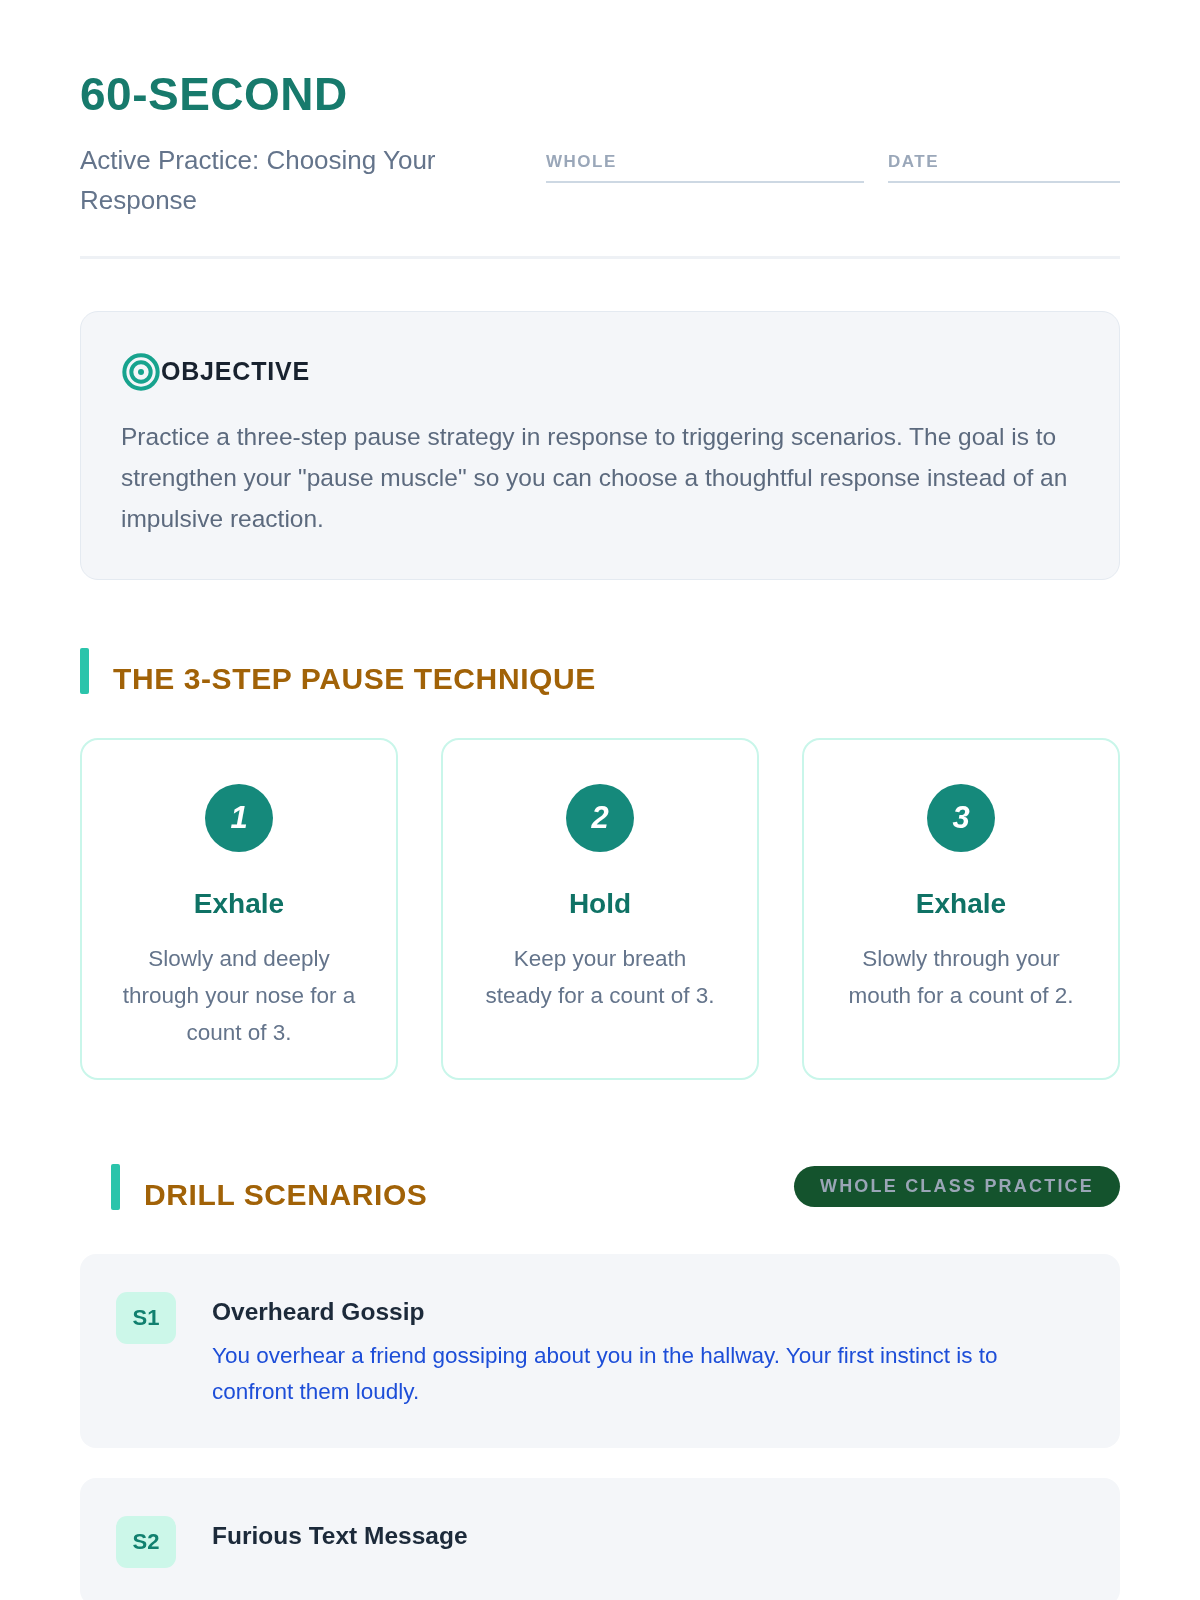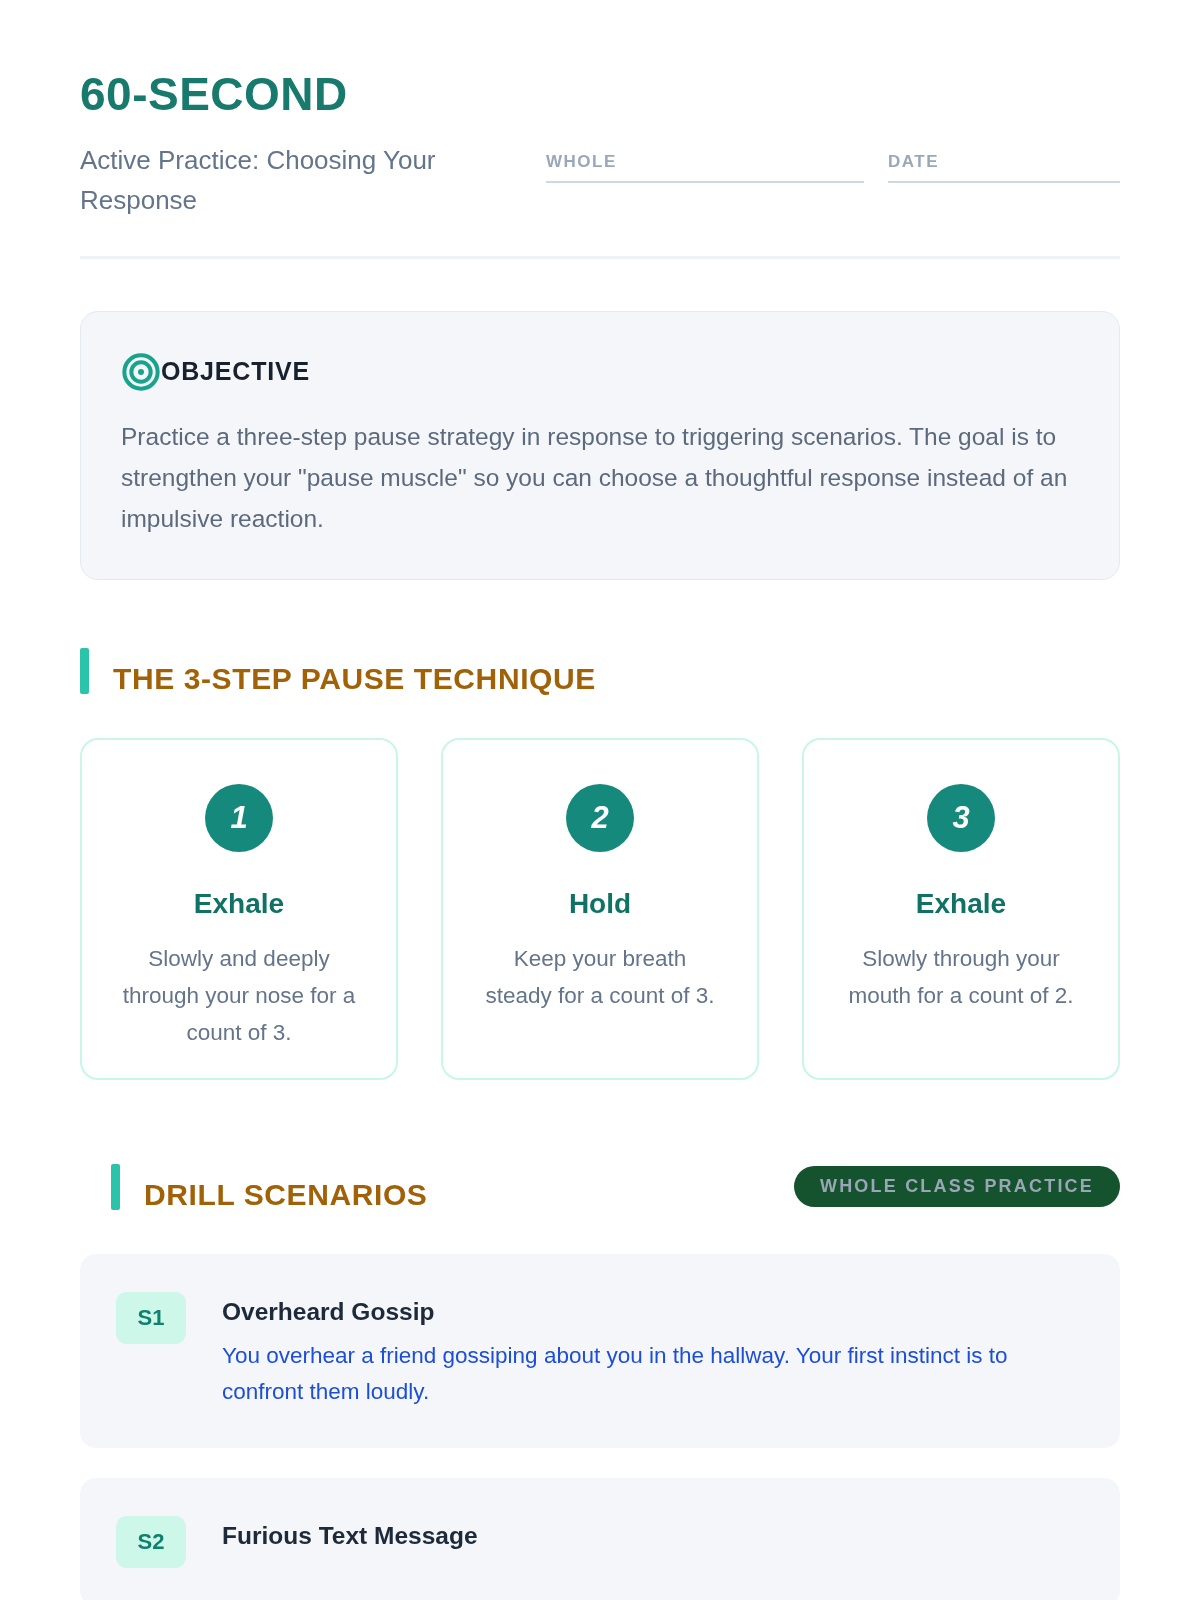--- a/index.html
+++ b/index.html
@@ -43,21 +43,21 @@
   .step-title { margin-top: 36px; color: #0f7265; font-size: 28px; font-weight: 700; }
   .step-desc { margin-top: 20px; color: #64748b; font-size: 22.5px; line-height: 37px; }
 
   
   .drill { margin-top: 82px; }
   .drill-head { justify-content: space-between; padding-left: 31px; }
   .drill-head .left { display: flex; align-items: center; }
   .pill { background: #14532d; color: #9aa5b6; font-size: 18px; font-weight: 700; letter-spacing: 2.2px; border-radius: 21px; padding: 10px 26px; }
   .scenario { margin-top: 42px; background: #f4f6f9; border-radius: 16px; padding: 38px 36px; display: flex; gap: 36px; align-items: flex-start; }
   .scenario + .scenario { margin-top: 30px; }
-  .s-badge { flex: 0 0 auto; width: 70px; height: 52px; border-radius: 11px; background: #ccf7e9; color: #11806f; font-size: 22px; font-weight: 700; display: flex; align-items: center; justify-content: center; }
+  .s-badge { flex: 0 0 auto; width: 60px; height: 52px; border-radius: 11px; background: #ccf7e9; color: #11806f; font-size: 22px; font-weight: 700; display: flex; align-items: center; justify-content: center; }
   .s-title { color: #1c2a3a; font-size: 24.5px; font-weight: 700; margin-top: 6px; }
   .s-desc { margin-top: 12px; color: #1d4ed8; font-size: 22.5px; line-height: 36px; max-width: 900px; }
 </style>
 </head>
 <body>
 
 <div class="page">
 
   <header class="top">
     <div class="head-left">

